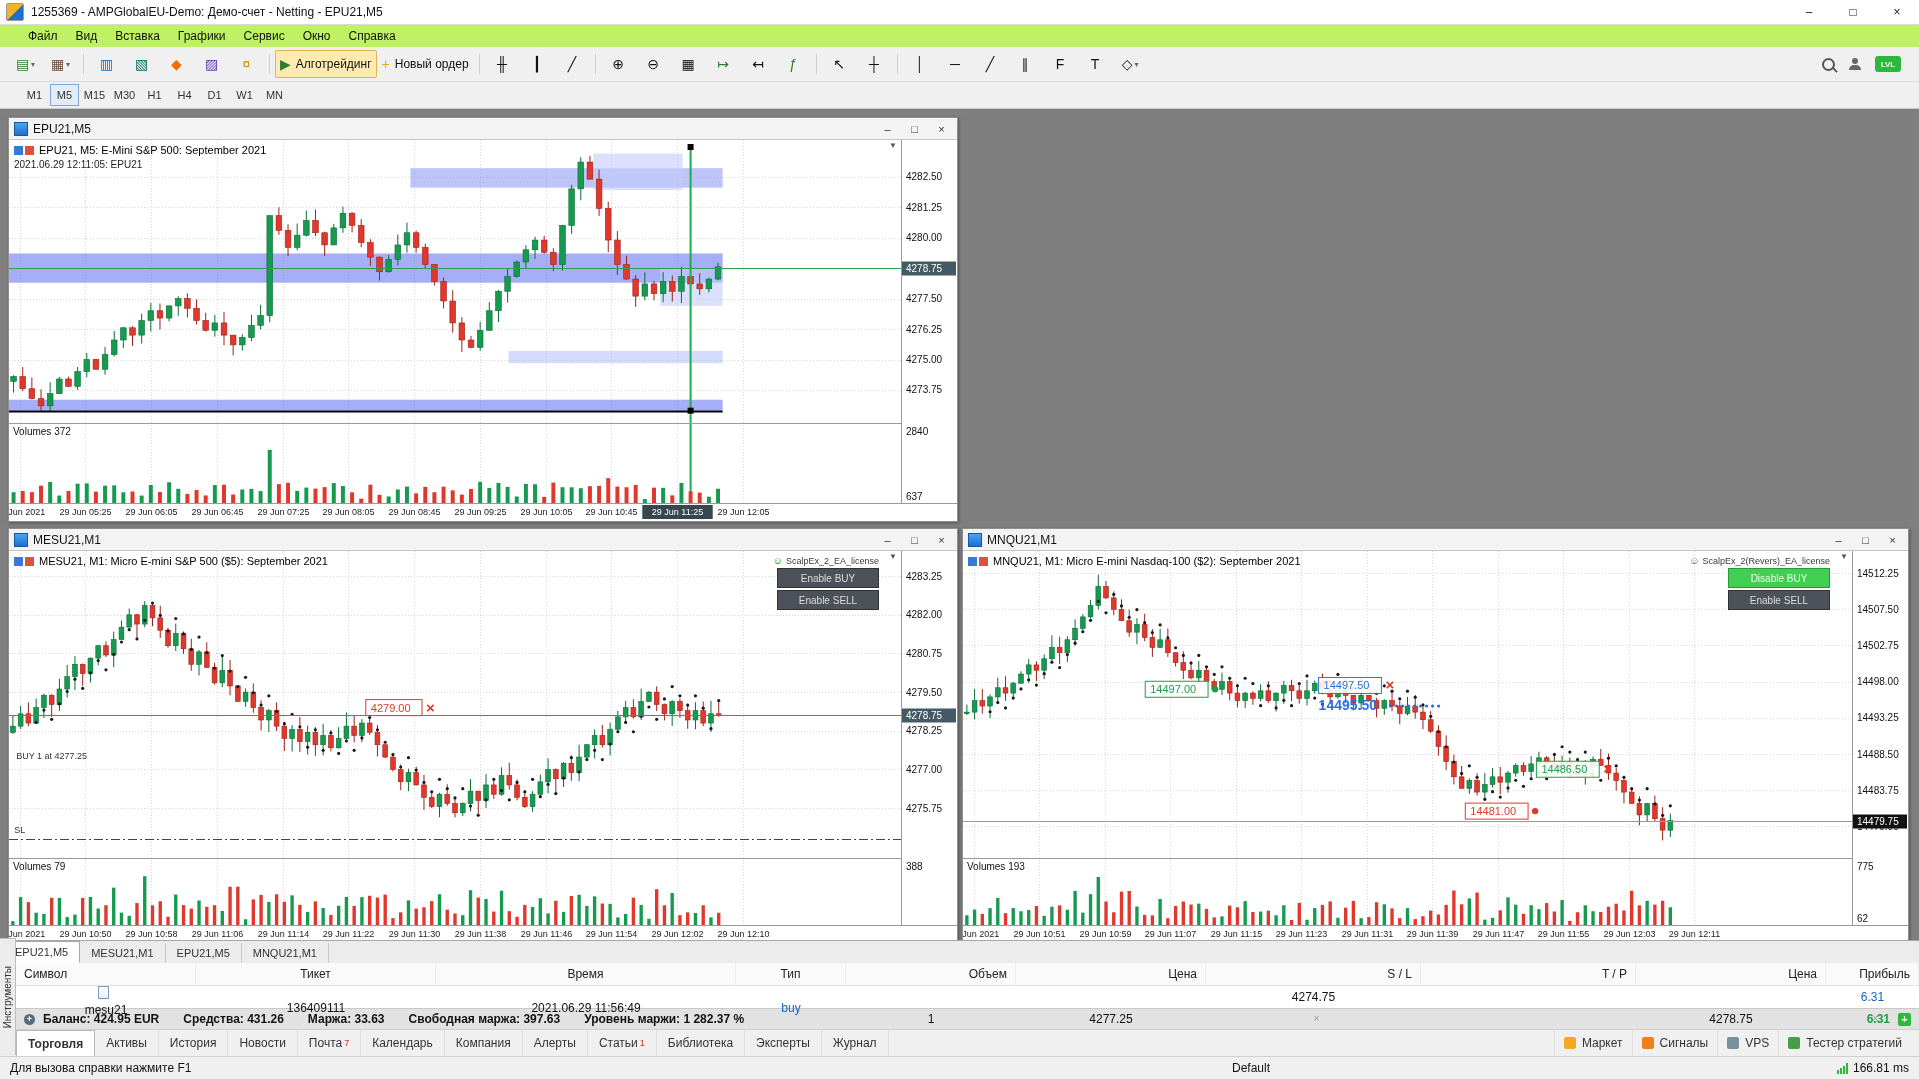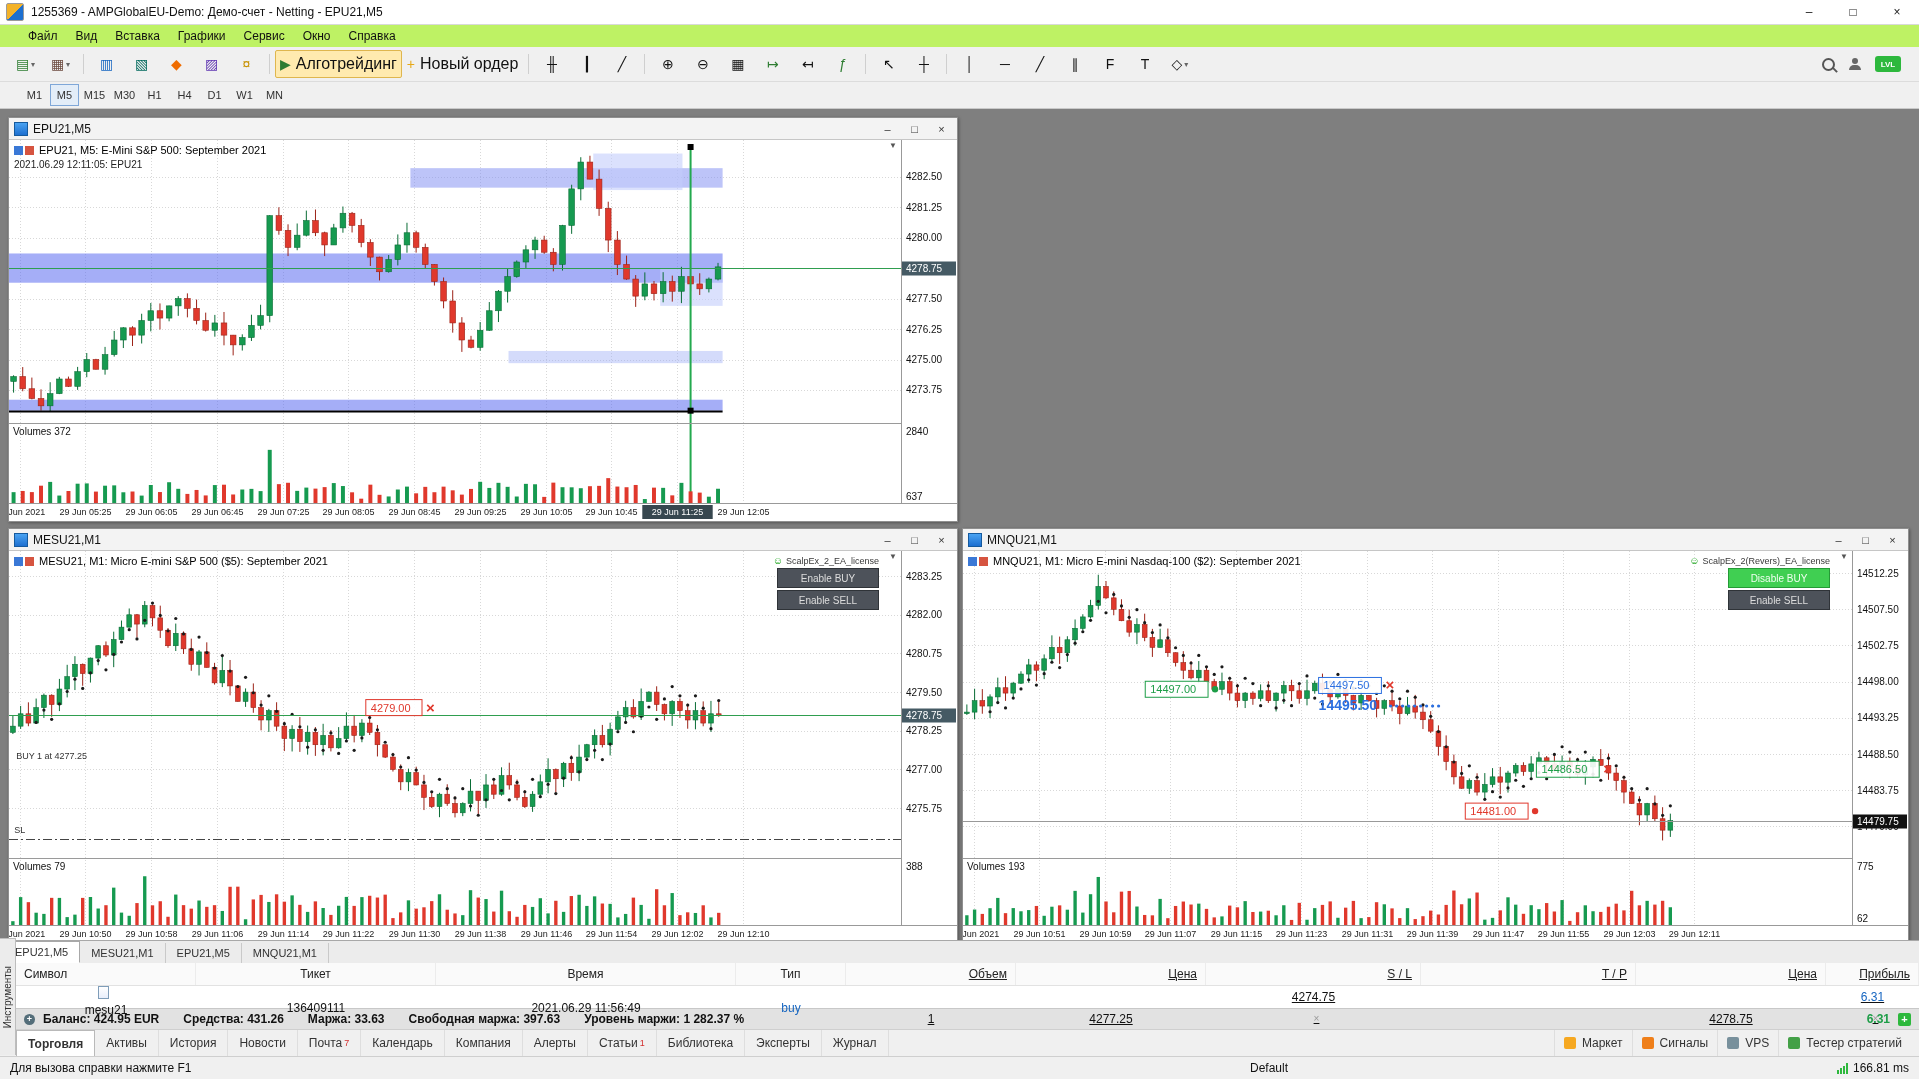--- a/index.html
+++ b/index.html
@@ -15,21 +15,21 @@
 
   
   .menubar{height:22px;background:#bef264;display:flex;align-items:center;padding-left:19px;flex:0 0 auto;}
   .menu-item{padding:2px 9px;}
 
   
   .toolbar{height:34px;background:#f0f0f0;border-bottom:1px solid #dcdcdc;display:flex;align-items:center;padding:0 8px;flex:0 0 auto;}
   .tbtn{height:26px;min-width:25px;display:flex;align-items:center;justify-content:center;padding:0 4px;border:1px solid transparent;border-radius:2px;}
   .tbtn.active{background:#ffeaaf;border-color:#dfb64e;}
   .tglyph{font-size:14px;line-height:1;}
-  .tlabel{margin-left:5px;font-size:16px;}
+  .tlabel{margin-left:5px;font-size:12px;}
   .tdd{font-size:8px;color:#666;margin-left:2px;}
   .tsep{width:1px;height:20px;background:#cfcfcf;margin:0 5px;flex:0 0 auto;}
   .toolbar-right{margin-left:auto;display:flex;align-items:center;gap:14px;padding-right:10px;}
   .mag-icon{width:9px;height:9px;border:2px solid #555;border-radius:50%;position:relative;display:inline-block;}
   .mag-icon::after{content:"";position:absolute;width:6px;height:2px;background:#555;right:-5px;bottom:-2px;transform:rotate(45deg);}
   .person-icon{width:12px;height:12px;position:relative;display:inline-block;}
   .person-icon::before{content:"";position:absolute;width:6px;height:6px;border-radius:50%;background:#666;left:3px;top:0;}
   .person-icon::after{content:"";position:absolute;width:12px;height:5px;border-radius:5px 5px 0 0;background:#666;left:0;bottom:0;}
   .lvl-badge{min-width:20px;height:16px;border-radius:3px;background:#2db83d;color:#fff;font-size:8px;display:inline-flex;align-items:center;justify-content:center;padding:0 3px;font-weight:bold;}
 
@@ -65,21 +65,21 @@
 
   
   .toolbox{background:#fff;flex:0 0 auto;padding-left:16px;position:relative;}
   .tgrid{display:grid;grid-template-columns:180px 240px 300px 110px 170px 190px 215px 215px 190px minmax(0,1fr);}
   .thead{height:22px;background:#fafafa;border-bottom:1px solid #e2e2e2;}
   .thead span{line-height:22px;padding:0 8px;color:#222;border-right:1px solid #ececec;white-space:nowrap;overflow:hidden;}
   .trow{height:22px;}
   .trow .cell{line-height:22px;padding:0 8px;white-space:nowrap;display:flex;align-items:center;flex-direction:column;}
   .al-left{text-align:left;justify-content:flex-start;}
   .al-center{text-align:center;justify-content:center;}
-  .al-right{text-align:right;justify-content:flex-end;text-decoration:underline;}
+  .al-right{text-align:right;justify-content:flex-end;}
   .doc-icon{width:9px;height:11px;border:1px solid #7f9db9;background:linear-gradient(#fff,#e8eefb);margin-right:6px;display:inline-block;flex:0 0 auto;}
   .blue-val{color:#1565c0;}
   .row-x{color:#999;font-size:10px;margin-left:6px;}
   .balance-row{height:20px;background:#e2e2e2;border-top:1px solid #c8c8c8;display:flex;align-items:center;padding:0 8px;font-weight:bold;font-size:12px;}
   .bal-icon{width:11px;height:11px;border-radius:50%;background:#546e7a;color:#fff;display:inline-flex;align-items:center;justify-content:center;font-size:9px;margin-right:8px;font-weight:bold;}
   .bal-item{margin-right:24px;}
   .bal-right{margin-left:auto;display:flex;align-items:center;gap:8px;}
   .bal-profit{color:#1d9d47;}
   .bal-plus{width:13px;height:13px;background:#2db83d;color:#fff;display:inline-flex;align-items:center;justify-content:center;font-size:11px;font-weight:bold;border-radius:2px;}
   .tools-strip{position:absolute;left:0;bottom:-26px;width:15px;height:116px;background:#ececec;border-right:1px solid #bdbdbd;border-top:1px solid #bdbdbd;display:flex;align-items:center;justify-content:center;z-index:5;}
@@ -89,21 +89,21 @@
   .bottom-tabs{height:26px;background:#f0f0f0;border-top:1px solid #cfcfcf;display:flex;align-items:center;padding-left:16px;flex:0 0 auto;}
   .btab{height:100%;padding:0 11px;display:flex;align-items:center;font-size:12px;color:#333;border-right:1px solid #dedede;position:relative;}
   .btab.active{background:#fff;font-weight:bold;border:1px solid #b9b9b9;border-bottom:none;}
   .btab sup{color:#d32f2f;font-size:9px;margin-left:2px;}
   .bt-right{margin-left:auto;display:flex;align-items:center;padding-right:8px;}
   .btab-r{display:flex;align-items:center;gap:6px;padding:0 9px;height:26px;font-size:12px;color:#333;border-left:1px solid #dedede;}
   .bt-icon{width:12px;height:12px;border-radius:2px;display:inline-block;}
 
   
   .statusbar{height:22px;background:#f0f0f0;border-top:1px solid #cfcfcf;display:flex;align-items:center;padding:0 10px;font-size:12px;position:relative;flex:0 0 auto;}
-  .status-profile{position:absolute;left:64.2%;margin-left:18px;}
+  .status-profile{position:absolute;left:64.2%;}
   .status-right{margin-left:auto;display:flex;align-items:center;gap:5px;}
   .bars{display:inline-flex;align-items:flex-end;gap:1px;height:11px;}
   .bars i{display:inline-block;width:2px;background:#2db83d;}
   .bars i:nth-child(1){height:4px;}.bars i:nth-child(2){height:6px;}
   .bars i:nth-child(3){height:8px;}.bars i:nth-child(4){height:11px;}
 </style>
 </head>
 <body>
 
 <div class="app">

